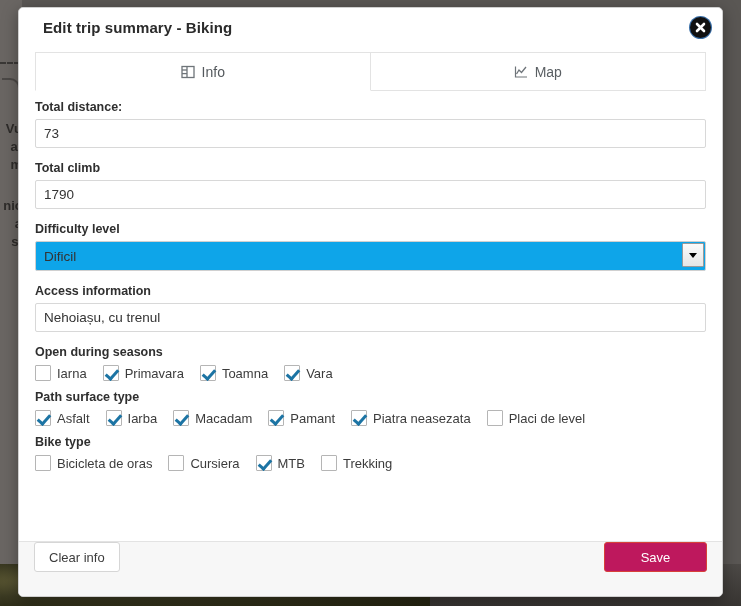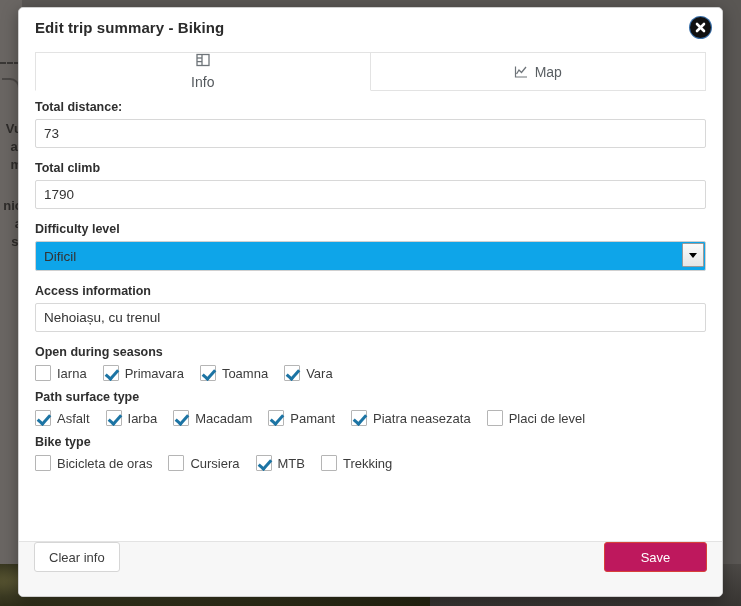--- a/index.html
+++ b/index.html
@@ -72,21 +72,21 @@
   
   #modal-header {
     height: 41px;
     flex: 0 0 41px;
     position: relative;
     background: #ffffff;
     border-radius: 5px 5px 0 0;
   }
   #modal-title {
     position: absolute;
-    left: 16px; top: 11px;
+    left: 24px; top: 11px;
     font-size: 15px;
     font-weight: bold;
     color: #2b2b2b;
     letter-spacing: .1px;
   }
   #close-btn {
     position: absolute;
     right: 11px; top: 9px;
     width: 21px; height: 21px;
     border-radius: 50%;
@@ -119,21 +119,20 @@
     font-size: 14px;
     color: #5a5f63;
     border: 1px solid #e3e3e3;
     background: #ffffff;
     cursor: pointer;
     gap: 7px;
   }
   .tab.active {
     border-bottom: 1px solid #ffffff;
     color: #54595d;
-    flex-direction: column;
   }
   .tab:not(.active) {
     border-left: none;
     align-items: center;
   }
   .tab .tab-ico { display: flex; align-items: center; color: #6e7479; }
 
   
   #form { padding-top: 9px; }
   .field-label {

